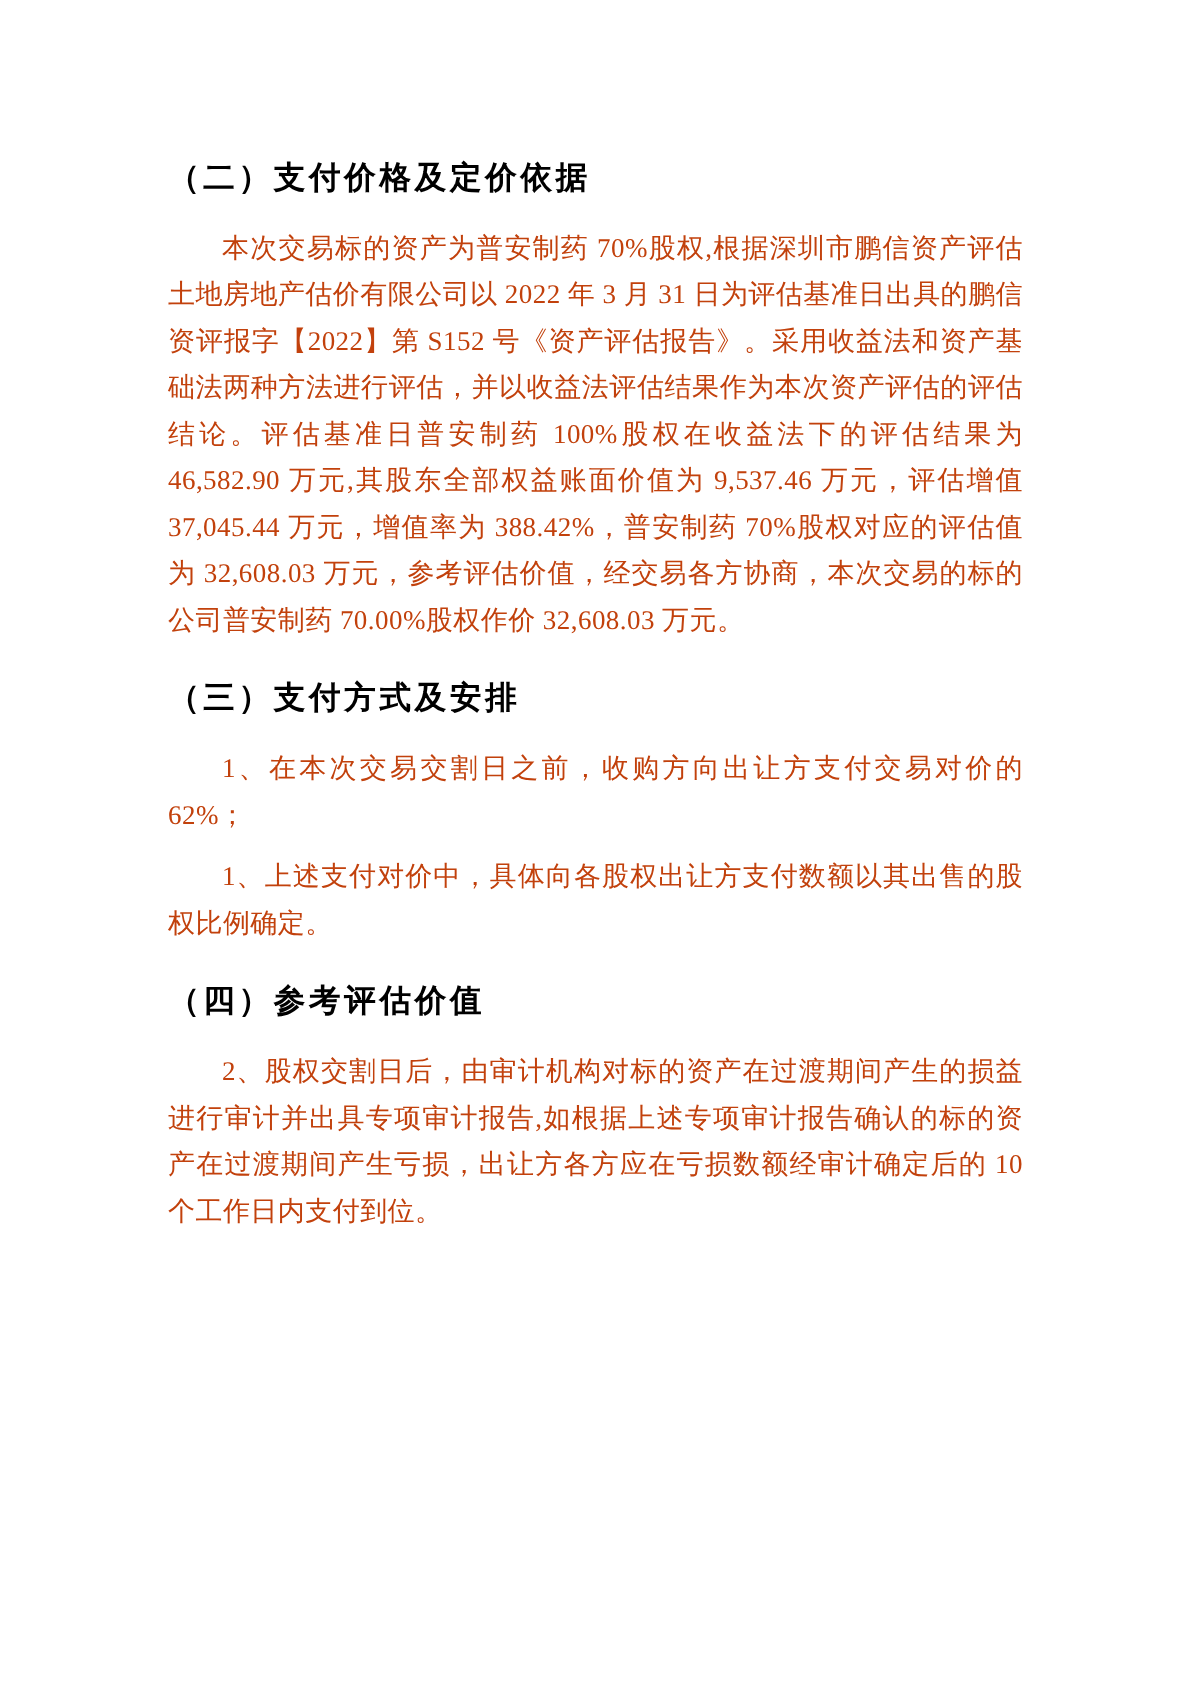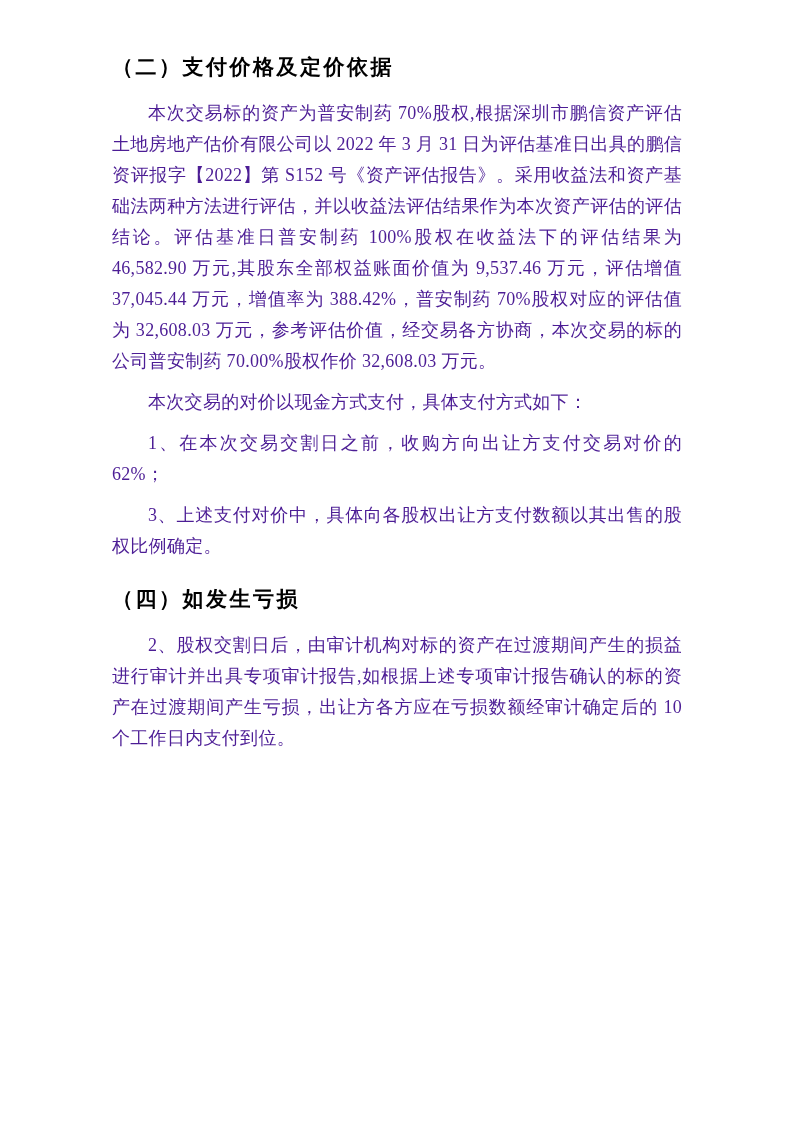--- a/index.html
+++ b/index.html
@@ -7,21 +7,21 @@
     padding: 0;
     background: #ffffff;
   }
   .page {
     position: relative;
     width: 793px;
     height: 1122px;
     margin: 0 auto;
     background: #ffffff;
     box-sizing: border-box;
-    padding: 54px 111px 0 112px;
+    padding: 106px 111px 0 112px;
     overflow: hidden;
     font-family: "Liberation Serif", "DejaVu Serif", serif;
     color: #1a1a1a;
   }
   h2.sec-heading {
     font-family: "Liberation Sans", "DejaVu Sans", sans-serif;
     font-size: 21px;
     font-weight: bold;
     color: #000000;
     letter-spacing: 2.5px;
@@ -31,38 +31,38 @@
   section:first-of-type h2.sec-heading {
     margin-top: 0;
   }
   p.body-par {
     font-size: 18px;
     line-height: 31px;
     letter-spacing: 0.3px;
     margin: 10px 0;
     text-indent: 2em;
     text-align: justify;
-    color: #4c1d95;
+    color: #c2410c;
   }
 </style>
 </head>
 <body>
 
 <div class="page">
 
   <section>
     <h2 class="sec-heading">（二）支付价格及定价依据</h2>
     <p class="body-par">本次交易标的资产为普安制药 70%股权,根据深圳市鹏信资产评估土地房地产估价有限公司以 2022 年 3 月 31 日为评估基准日出具的鹏信资评报字【2022】第 S152 号《资产评估报告》。采用收益法和资产基础法两种方法进行评估，并以收益法评估结果作为本次资产评估的评估结论。评估基准日普安制药 100%股权在收益法下的评估结果为 46,582.90 万元,其股东全部权益账面价值为 9,537.46 万元，评估增值 37,045.44 万元，增值率为 388.42%，普安制药 70%股权对应的评估值为 32,608.03 万元，参考评估价值，经交易各方协商，本次交易的标的公司普安制药 70.00%股权作价 32,608.03 万元。</p>
   </section>
 
   <section>
-    <p class="body-par">本次交易的对价以现金方式支付，具体支付方式如下：</p>
+    <h2 class="sec-heading">（三）支付方式及安排</h2>
     <p class="body-par">1、在本次交易交割日之前，收购方向出让方支付交易对价的 62%；</p>
-    <p class="body-par">3、上述支付对价中，具体向各股权出让方支付数额以其出售的股权比例确定。</p>
+    <p class="body-par">1、上述支付对价中，具体向各股权出让方支付数额以其出售的股权比例确定。</p>
   </section>
 
   <section>
-    <h2 class="sec-heading">（四）如发生亏损</h2>
+    <h2 class="sec-heading">（四）参考评估价值</h2>
     <p class="body-par">2、股权交割日后，由审计机构对标的资产在过渡期间产生的损益进行审计并出具专项审计报告,如根据上述专项审计报告确认的标的资产在过渡期间产生亏损，出让方各方应在亏损数额经审计确定后的 10 个工作日内支付到位。</p>
 
   </section>
 
 </div>
 
 </body></html>

